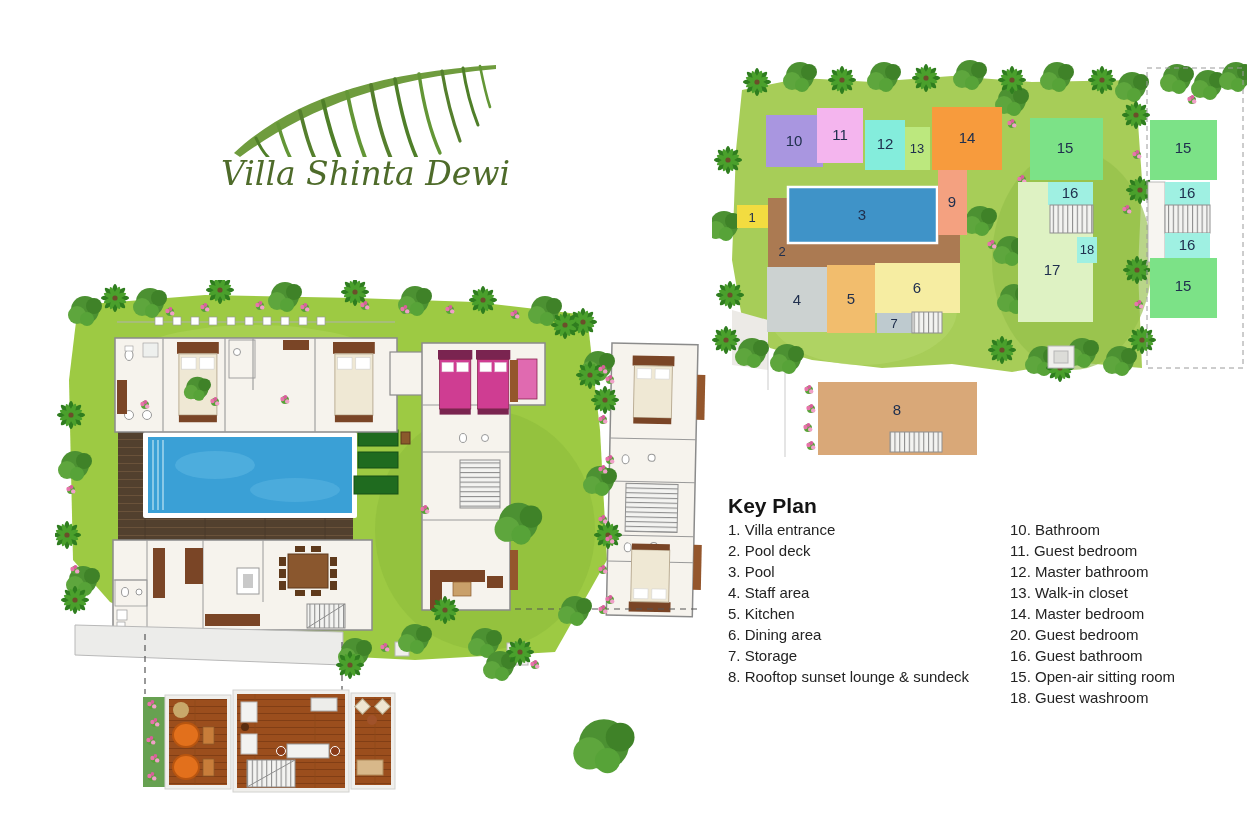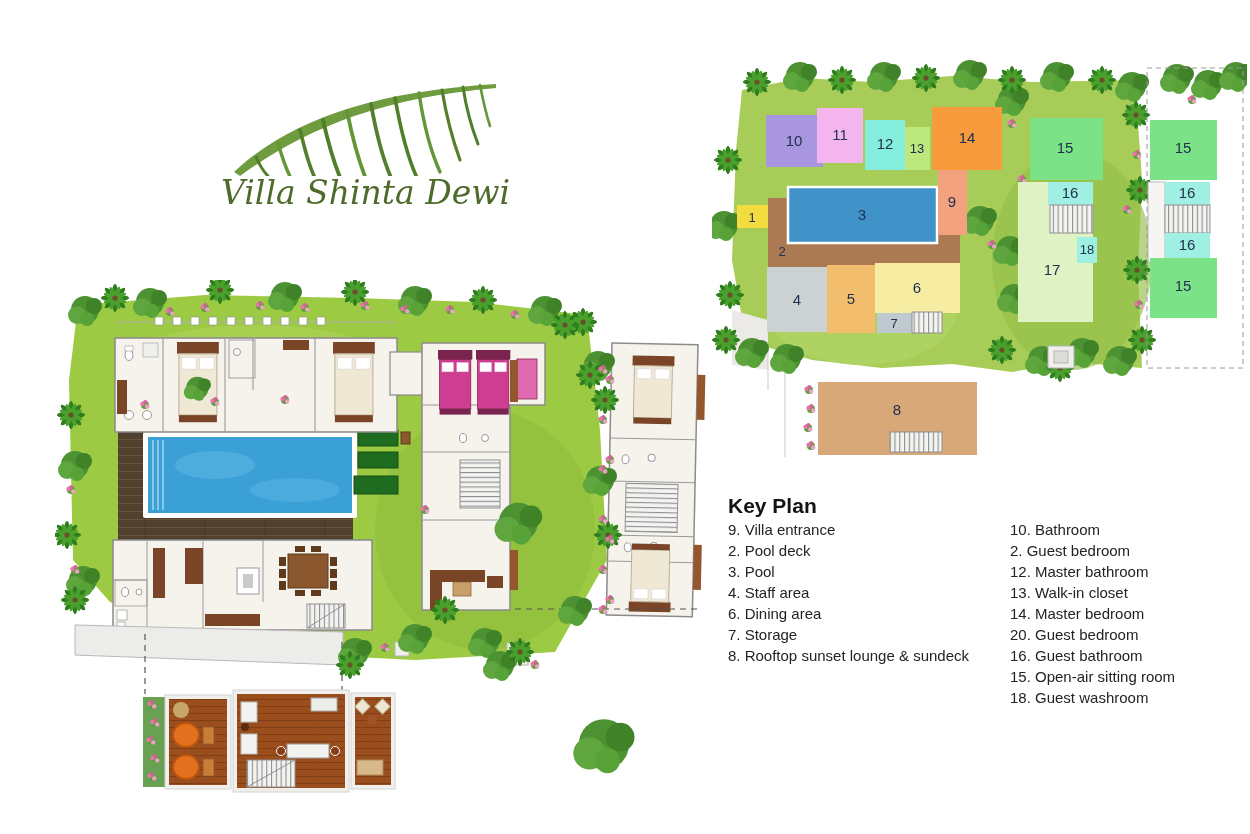--- a/index.html
+++ b/index.html
@@ -1,20 +1,20 @@
 <!DOCTYPE html>
 <html><head>
 <meta charset="utf-8">
 <style>
   html,body{margin:0;padding:0;background:#ffffff;}
   .canvas{position:relative;width:1250px;height:834px;background:#fff;overflow:hidden;
           font-family:"Liberation Sans",sans-serif;}
   .abs{position:absolute;}
   
-  .logo{left:218px;top:64px;width:295px;text-align:center;}
+  .logo{left:218px;top:45px;width:295px;text-align:center;}
   .logo-title{font-family:"DejaVu Serif","Liberation Serif",serif;font-style:italic;
               font-size:33px;color:#4e6b2a;line-height:1;margin-top:-4px;letter-spacing:0px;}
   .logo-sub{font-size:13px;font-weight:bold;color:#4b4b4b;letter-spacing:6px;margin-top:7px;}
   
   .legend{left:728px;top:494px;width:480px;color:#232323;}
   .legend-title{font-size:21px;font-weight:bold;color:#141414;margin:0 0 1px 0;}
   .legend-cols{display:flex;}
   .legend ul{list-style:none;margin:0;padding:0;font-size:15px;line-height:21px;}
   .legend ul.col1{width:282px;}
   svg text{font-family:"Liberation Sans",sans-serif;}
@@ -483,31 +483,32 @@
         <use href="#flw" x="555" y="180"></use>
         <use href="#flw" x="555" y="260"></use>
     <use href="#flw" x="555" y="320"></use>
   </g>
 </svg>
 
 <div class="abs legend">
   <div class="legend-title">Key Plan</div>
   <div class="legend-cols">
     <ul class="col1">
-      <li>9. Villa entrance</li>
+      <li>1. Villa entrance</li>
       <li>2. Pool deck</li>
       <li>3. Pool</li>
       <li>4. Staff area</li>
+      <li>5. Kitchen</li>
       <li>6. Dining area</li>
       <li>7. Storage</li>
       <li>8. Rooftop sunset lounge &amp; sundeck</li>
     </ul>
     <ul class="col2">
       <li>10. Bathroom</li>
-      <li>2. Guest bedroom</li>
+      <li>11. Guest bedroom</li>
       <li>12. Master bathroom</li>
       <li>13. Walk-in closet</li>
       <li>14. Master bedroom</li>
       <li>20. Guest bedroom</li>
       <li>16. Guest bathroom</li>
       <li>15. Open-air sitting room</li>
       <li>18. Guest washroom</li>
     </ul>
   </div>
 </div>

